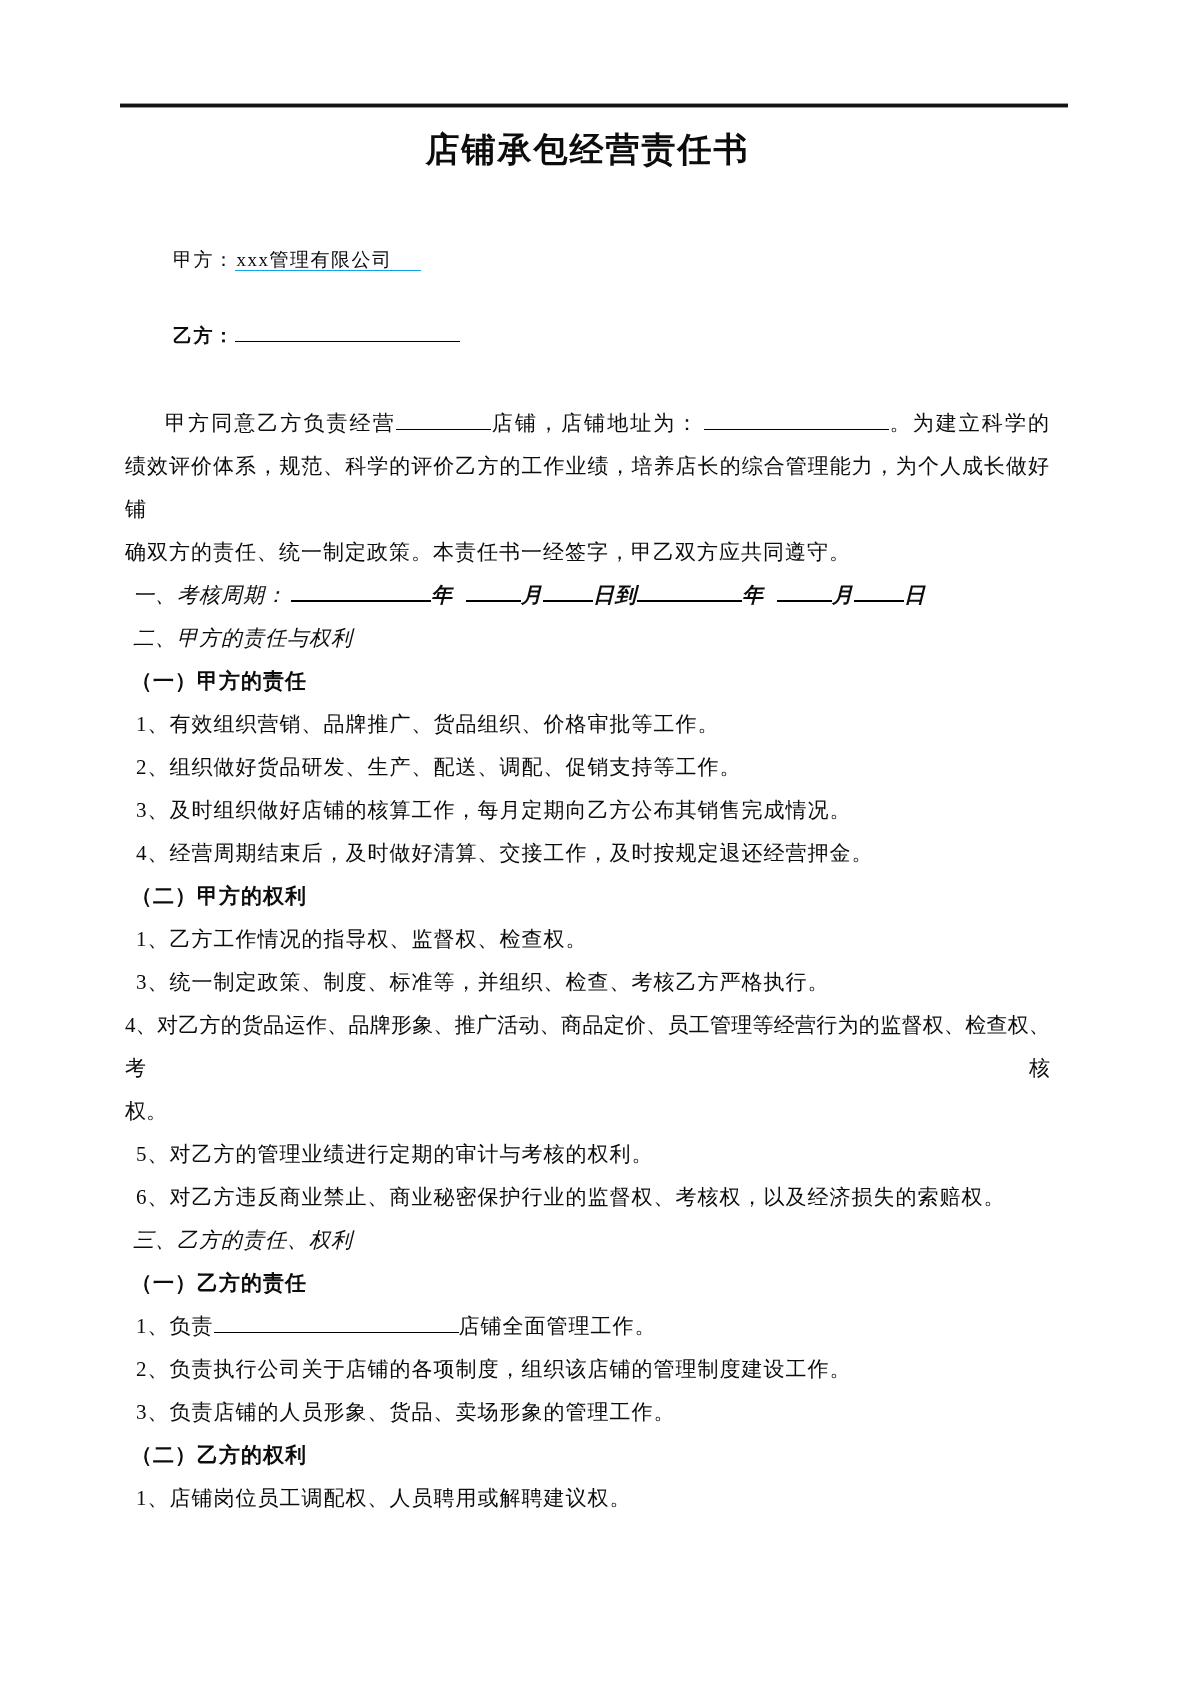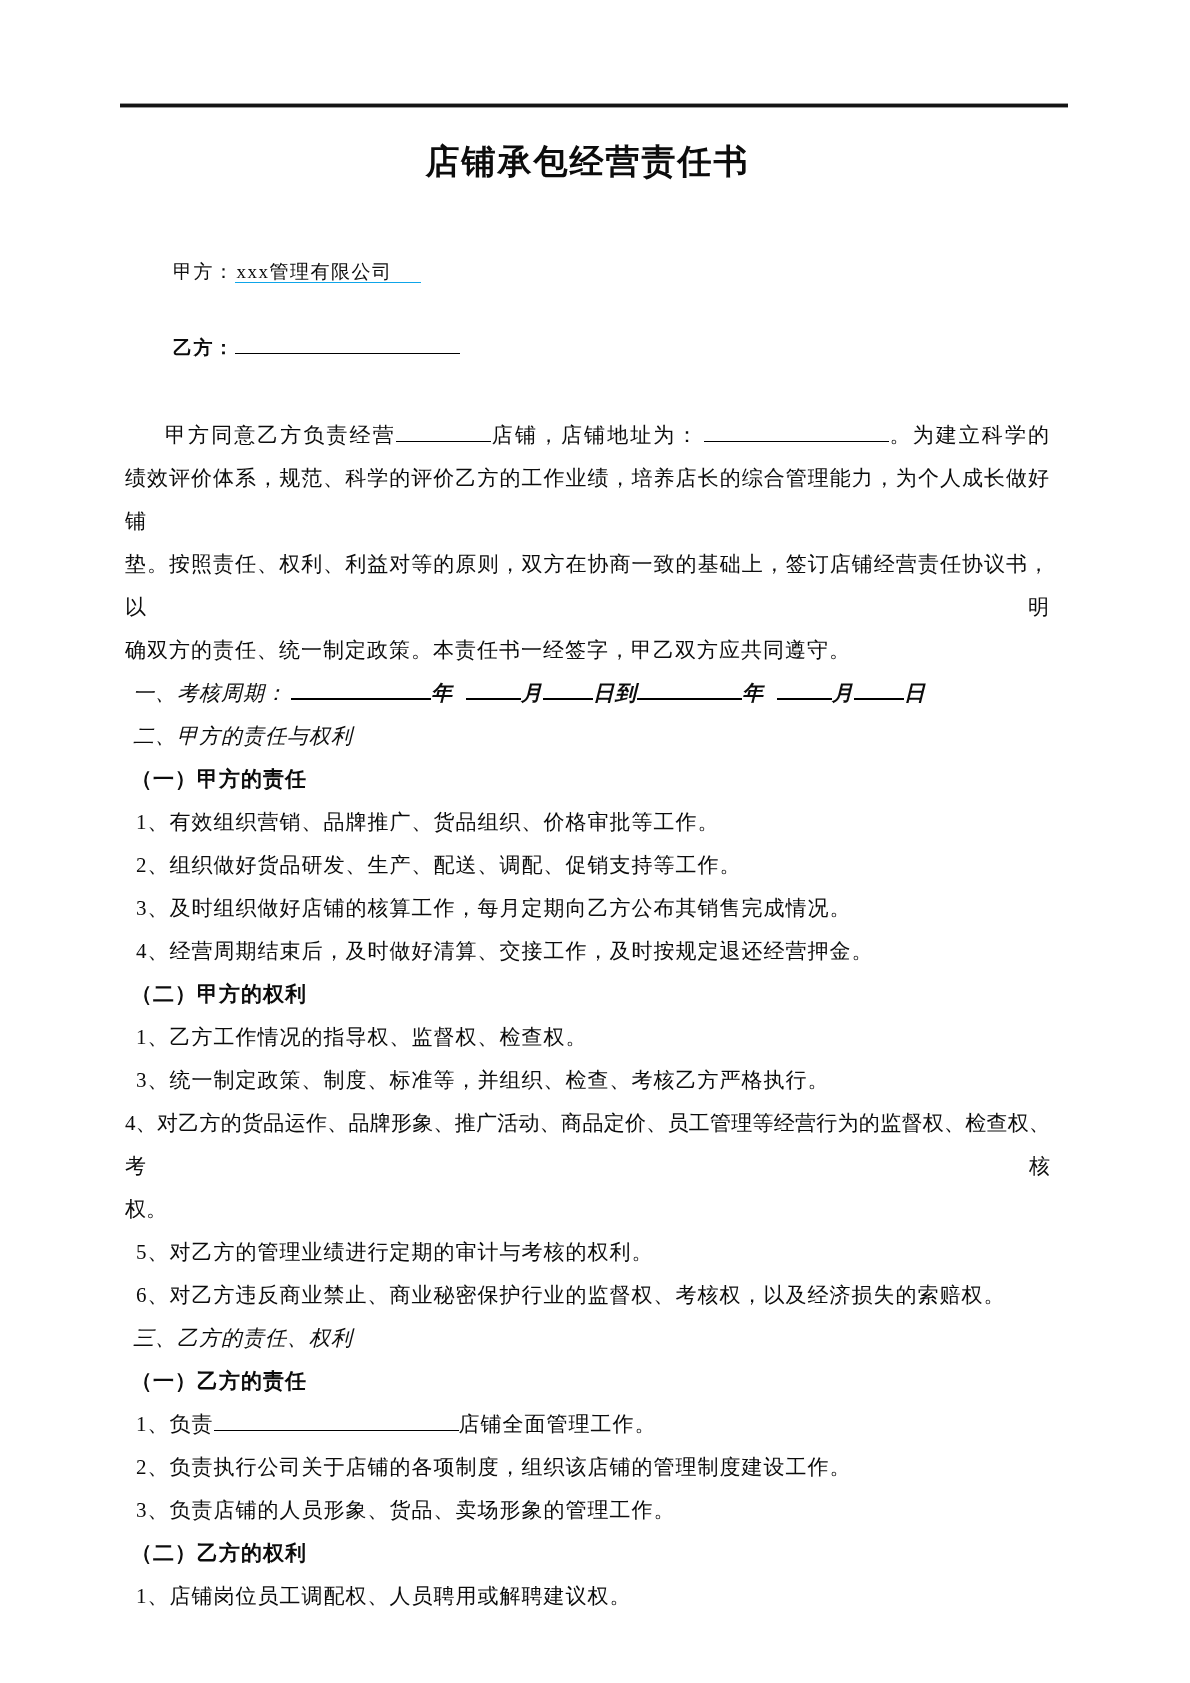--- a/index.html
+++ b/index.html
@@ -17,21 +17,21 @@
   }
   .content { width: 925px; }
   .header-rule {
     margin-top: 103px;
     margin-left: -5px;
     width: 948px;
     height: 5px;
     background: linear-gradient(to bottom, #9a9a9a 0%, #9a9a9a 18%, #141414 18%, #141414 82%, #9a9a9a 82%, #9a9a9a 100%);
   }
   .doc-title {
-    margin-top: 32px;
+    margin-top: 20px;
     font-size: 34px;
     font-weight: bold;
     text-align: center;
     line-height: 44px;
     letter-spacing: 2px;
     white-space: nowrap;
   }
   .party-line {
     padding-left: 48px;
     font-size: 19px;
@@ -85,21 +85,20 @@
     <div class="doc-title">店铺承包经营责任书</div>
 
     <div class="party-line party-a"><span>甲方：</span><span class="u-value">xxx管理有限公司</span></div>
 
     <div class="party-line party-b"><span>乙方：</span><span class="blank" style="width:225px"></span></div>
 
     <div class="body-block">
 
       <div class="line jline indent"><span>甲方同意乙方负责经营</span><span class="blank" style="width:95px"></span><span>店铺，店铺地址为：</span><span class="blank sp-s" style="width:185px"></span><span>。为建立科学的</span></div>
       <div class="line jline">绩效评价体系，规范、科学的评价乙方的工作业绩，培养店长的综合管理能力，为个人成长做好铺</div>
-      <div class="line jline">垫。按照责任、权利、利益对等的原则，双方在协商一致的基础上，签订店铺经营责任协议书，以明</div>
       <div class="line">确双方的责任、统一制定政策。本责任书一经签字，甲乙双方应共同遵守。</div>
 
       <div class="line sec-head"><span>一、考核周期：</span><span class="blank bold-ul sp-s" style="width:140px"></span><span class="bold">年</span><span class="blank bold-ul sp-l" style="width:55px"></span><span class="bold">月</span><span class="blank bold-ul" style="width:50px"></span><span class="bold">日到</span><span class="blank bold-ul" style="width:105px"></span><span class="bold">年</span><span class="blank bold-ul sp-l" style="width:55px"></span><span class="bold">月</span><span class="blank bold-ul" style="width:50px"></span><span class="bold">日</span></div>
 
       <div class="line sec-head">二、甲方的责任与权利</div>
 
       <div class="line sub-head">（一）甲方的责任</div>
       <div class="line num-item">1、有效组织营销、品牌推广、货品组织、价格审批等工作。</div>
       <div class="line num-item">2、组织做好货品研发、生产、配送、调配、促销支持等工作。</div>
       <div class="line num-item">3、及时组织做好店铺的核算工作，每月定期向乙方公布其销售完成情况。</div>

